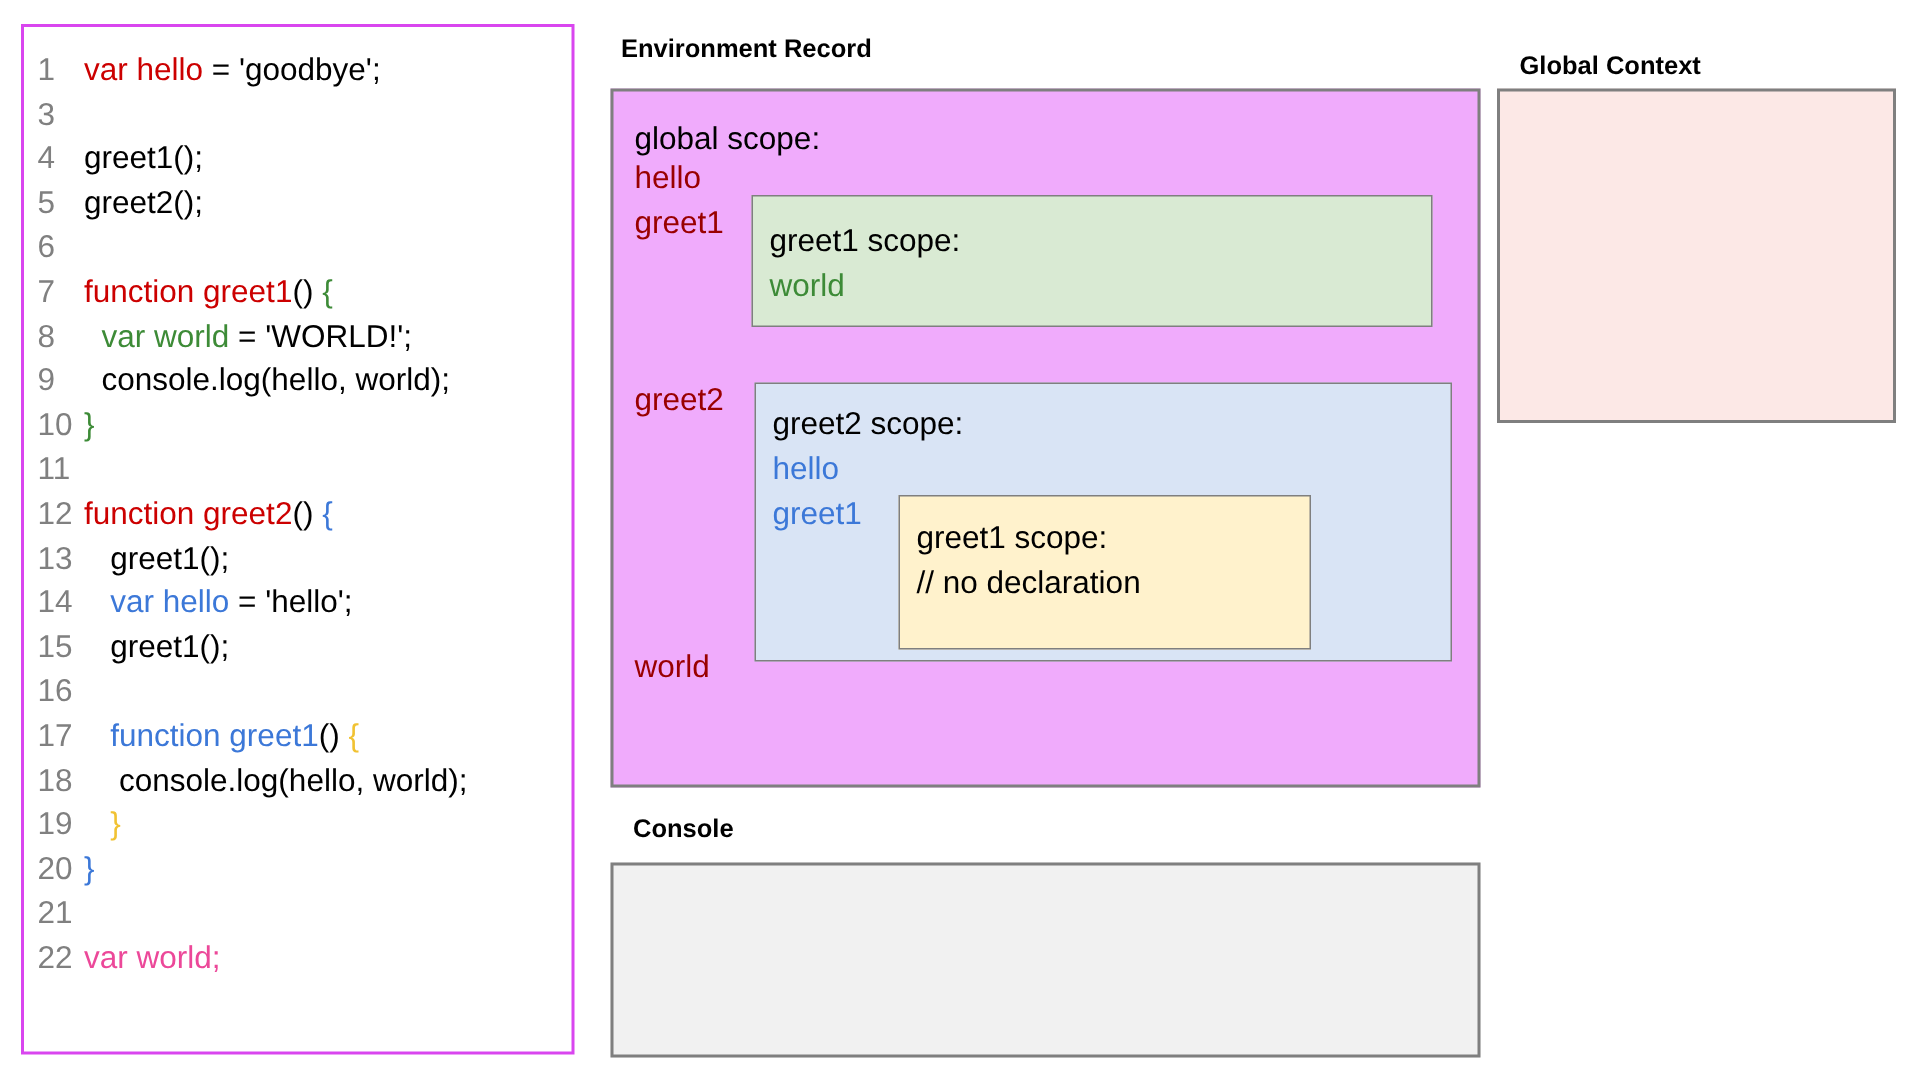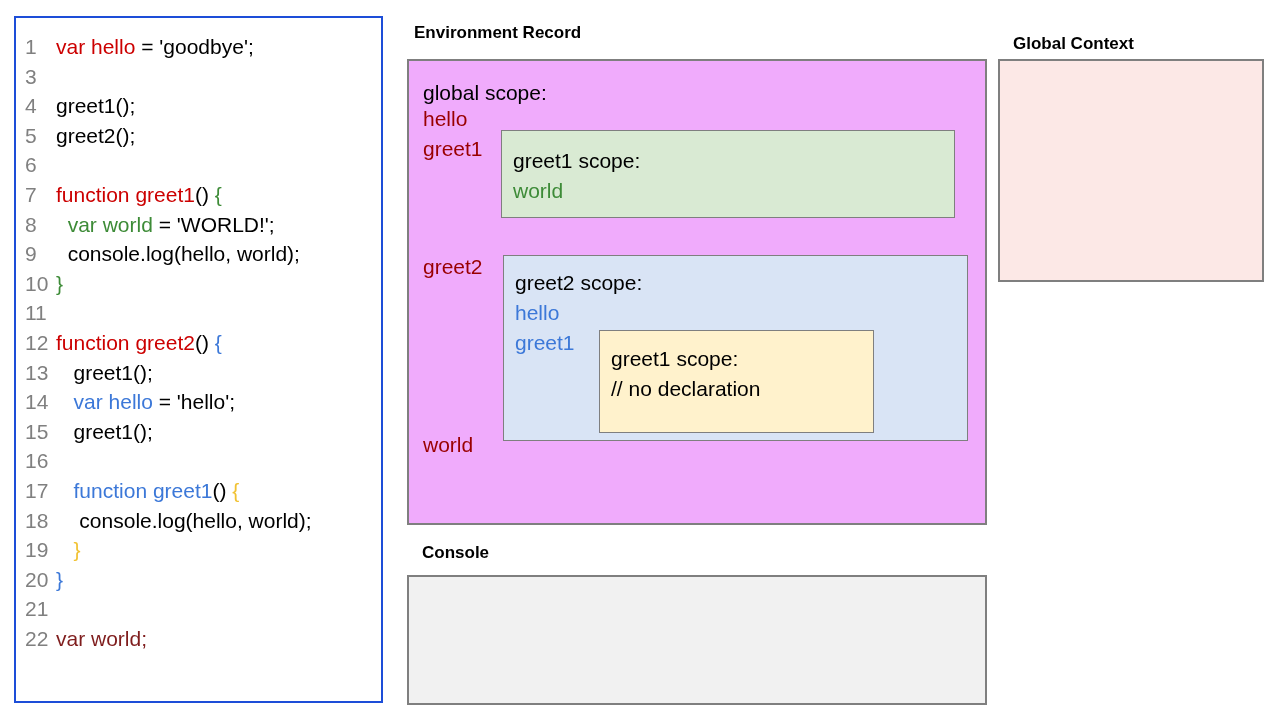--- a/index.html
+++ b/index.html
@@ -8,21 +8,21 @@
     background: #ffffff;
     font-family: "Liberation Sans", sans-serif;
     position: relative;
     overflow: hidden;
   }
   
   .code-panel {
     position: absolute; left: 14px; top: 16px;
     width: 369px; height: 687px;
     background: #ffffff;
-    border: 2px solid #1d4ed8;
+    border: 2px solid #d946ef;
     box-sizing: border-box;
     padding-top: 14px;
   }
   .code-line {
     white-space: pre;
     font-size: 21px;
     line-height: 29.6px;
     height: 29.6px;
   }
   .ln {
@@ -101,21 +101,21 @@
       <div class="code-line"><span class="ln">12</span><span style="color: rgb(204, 0, 0); text-align: right;">function greet2</span><span style="color: rgb(0, 0, 0);">() </span><span style="color: rgb(60, 120, 216);">{</span></div>
       <div class="code-line"><span class="ln">13</span><span style="color: rgb(0, 0, 0);">   greet1();</span></div>
       <div class="code-line"><span class="ln">14</span><span style="color: rgb(0, 0, 0);">   </span><span style="color: rgb(60, 120, 216);">var hello</span><span style="color: rgb(0, 0, 0);"> = 'hello';</span></div>
       <div class="code-line"><span class="ln">15</span><span style="color: rgb(0, 0, 0);">   greet1();</span></div>
       <div class="code-line"><span class="ln">16</span></div>
       <div class="code-line"><span class="ln">17</span><span style="color: rgb(0, 0, 0);">   </span><span style="color: rgb(60, 120, 216);">function greet1</span><span style="color: rgb(0, 0, 0);">() </span><span style="color: rgb(241, 194, 50);">{</span></div>
       <div class="code-line"><span class="ln">18</span><span style="color: rgb(0, 0, 0);">    console.log(hello, world);</span></div>
       <div class="code-line"><span class="ln">19</span><span style="color: rgb(0, 0, 0);">   </span><span style="color: rgb(241, 194, 50);">}</span></div>
       <div class="code-line"><span class="ln">20</span><span style="color: rgb(60, 120, 216);">}</span></div>
       <div class="code-line"><span class="ln">21</span></div>
-      <div class="code-line"><span class="ln">22</span><span style="color: #7f1d1d; margin-top: 16px;">var world;</span></div>
+      <div class="code-line"><span class="ln">22</span><span style="color: #ec4899; margin-top: 16px;">var world;</span></div>
     </div>
 </div>
 
 <div id="env-title" class="section-title">Environment Record</div>
 
 <div id="global-scope-box" class="box">
   <div id="gs-label" class="abslabel scope-text">global scope:</div>
   <div id="gs-m0" class="abslabel scope-text" style="color: rgb(153, 0, 0);">hello</div>
   <div id="gs-m1" class="abslabel scope-text" style="color: rgb(153, 0, 0);">greet1</div>
   <div id="gs-m2" class="abslabel scope-text" style="color: rgb(153, 0, 0);">greet2</div>

